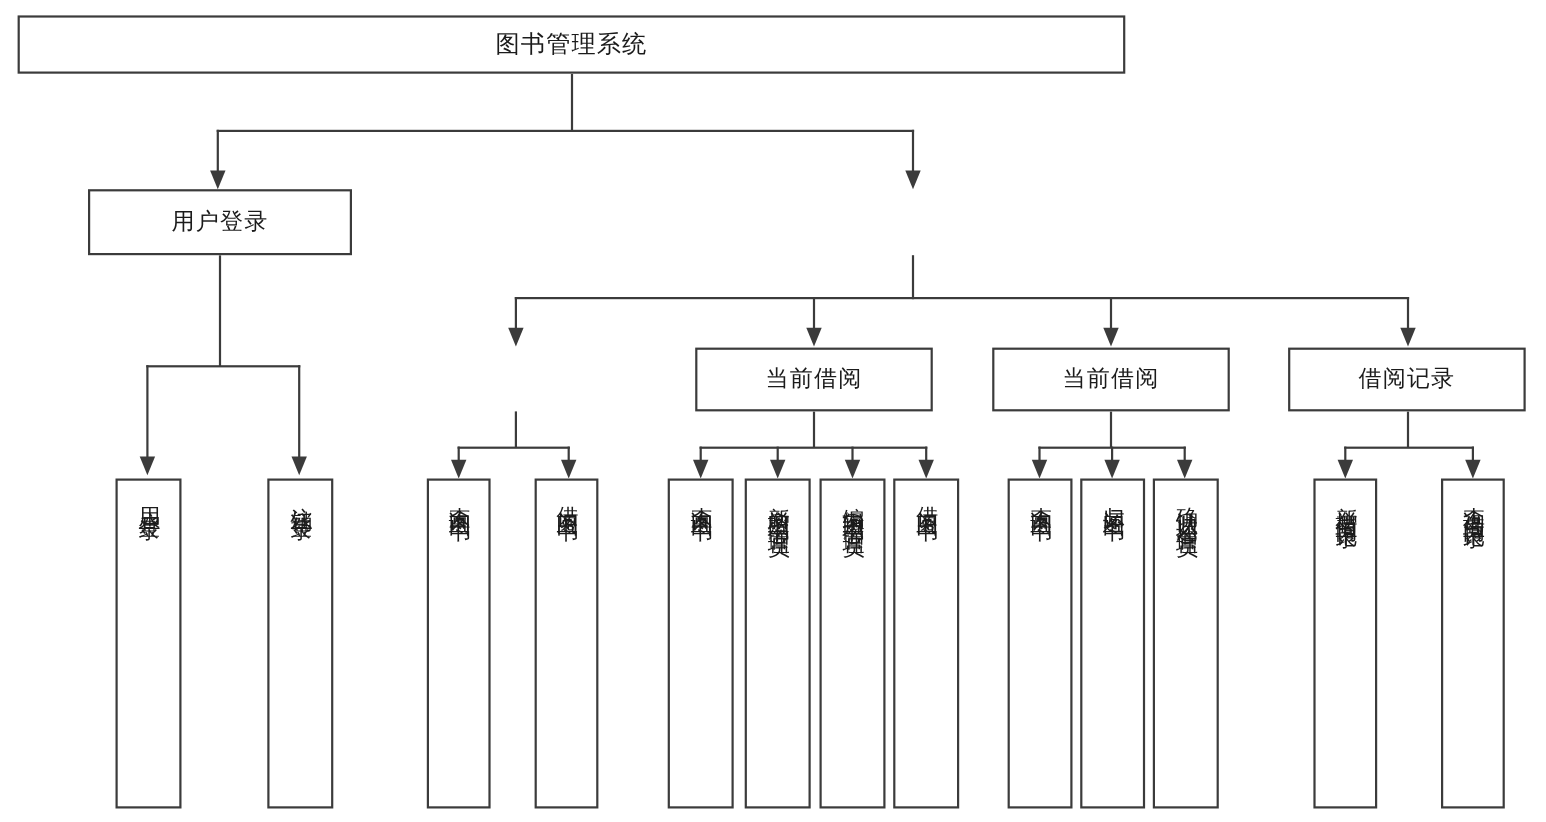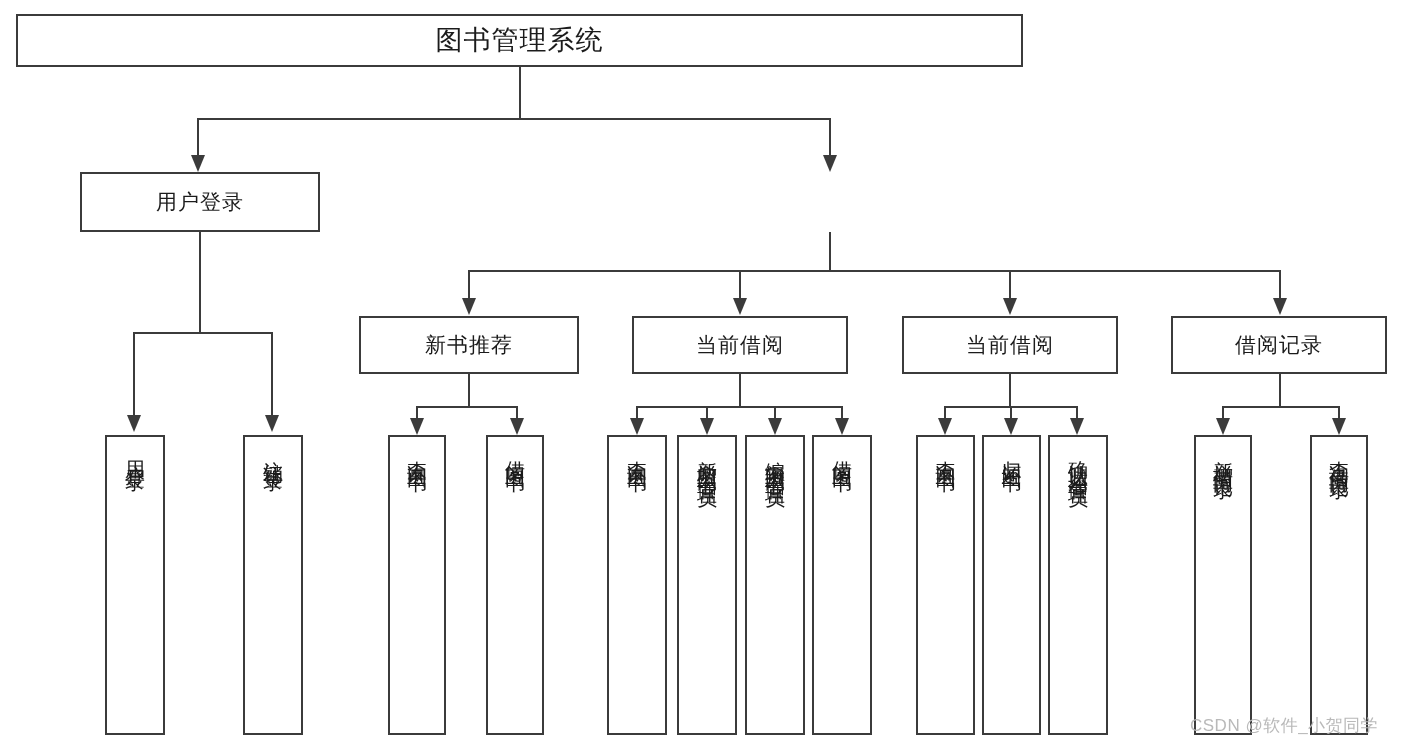--- a/index.html
+++ b/index.html
@@ -26,21 +26,21 @@
     justify-content:center;
     color:#1b1b1b;
     z-index:3;
   }
   .node.h{           
     font-size:21px;
     letter-spacing:1px;
     line-height:1.1;
   }
   .node.root{
-    font-size:27px;
+    font-size:22px;
   }
   .node.v{           
     font-size:20px;
     padding-top:8px;
     align-items:flex-start;
   }
   .vtext{
     writing-mode:vertical-rl;
     text-orientation:upright;
     letter-spacing:4px;
@@ -107,23 +107,20 @@
   <div class="wire h" style="left:468px;top:270px;width:813px;height:2px;"></div>
   <div class="wire v" style="left:468px;top:270px;width:2px;height:30px;"></div>
   <div class="arrow" style="left:462px;top:298px;"></div>
   <div class="wire v" style="left:739px;top:270px;width:2px;height:30px;"></div>
   <div class="arrow" style="left:733px;top:298px;"></div>
   <div class="wire v" style="left:1009px;top:270px;width:2px;height:30px;"></div>
   <div class="arrow" style="left:1003px;top:298px;"></div>
   <div class="wire v" style="left:1279px;top:270px;width:2px;height:30px;"></div>
   <div class="arrow" style="left:1273px;top:298px;"></div>
 
-  <div class="node h" style="left:359px;top:316px;width:220px;height:58px;">
-    <span>新书推荐</span>
-  </div>
   <div class="node h" style="left:632px;top:316px;width:216px;height:58px;">
     <span>当前借阅</span>
   </div>
   <div class="node h" style="left:1171px;top:316px;width:216px;height:58px;">
     <span>借阅记录</span>
   </div>
   <div class="node h" style="left:902px;top:316px;width:216px;height:58px;">
     <span>当前借阅</span>
   </div>
 
@@ -198,15 +195,14 @@
     <span class="vtext">确认归还（管理员）</span>
   </div>
 
   <div class="node v" style="left:1194px;top:435px;width:58px;height:300px;">
     <span class="vtext">新增借阅记录</span>
   </div>
   <div class="node v" style="left:1310px;top:435px;width:58px;height:300px;">
     <span class="vtext">查询借阅记录</span>
   </div>
 
-  <div id="watermark">CSDN @软件_小贺同学</div>
 
 </div>
 
 </body></html>

